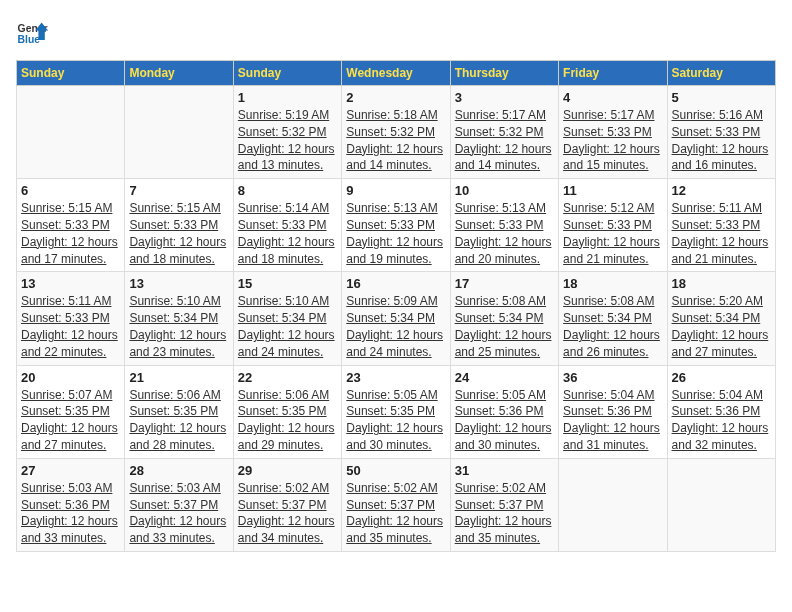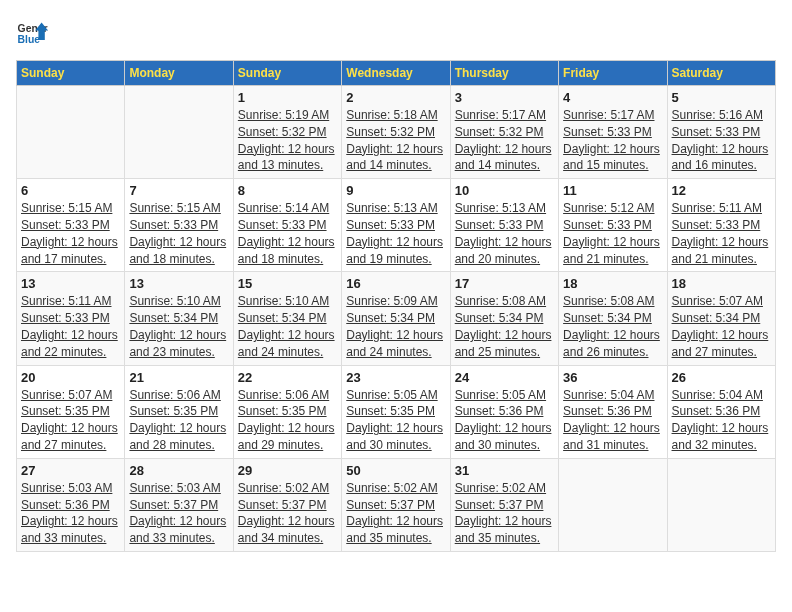--- a/index.html
+++ b/index.html
@@ -220,21 +220,21 @@
 Daylight: 12 hours and 25 minutes.</div>
         </td>
         <td>
           <span class="day-num">18</span>
           <div class="day-info">Sunrise: 5:08 AM
 Sunset: 5:34 PM
 Daylight: 12 hours and 26 minutes.</div>
         </td>
         <td>
           <span class="day-num">18</span>
-          <div class="day-info">Sunrise: 5:07 AM
+          <div class="day-info">Sunrise: 5:20 AM
 Sunset: 5:34 PM
 Daylight: 12 hours and 27 minutes.</div>
         </td>
       </tr>
       <tr>
         <td>
           <span class="day-num">20</span>
           <div class="day-info">Sunrise: 5:07 AM
 Sunset: 5:35 PM
 Daylight: 12 hours and 27 minutes.</div>

